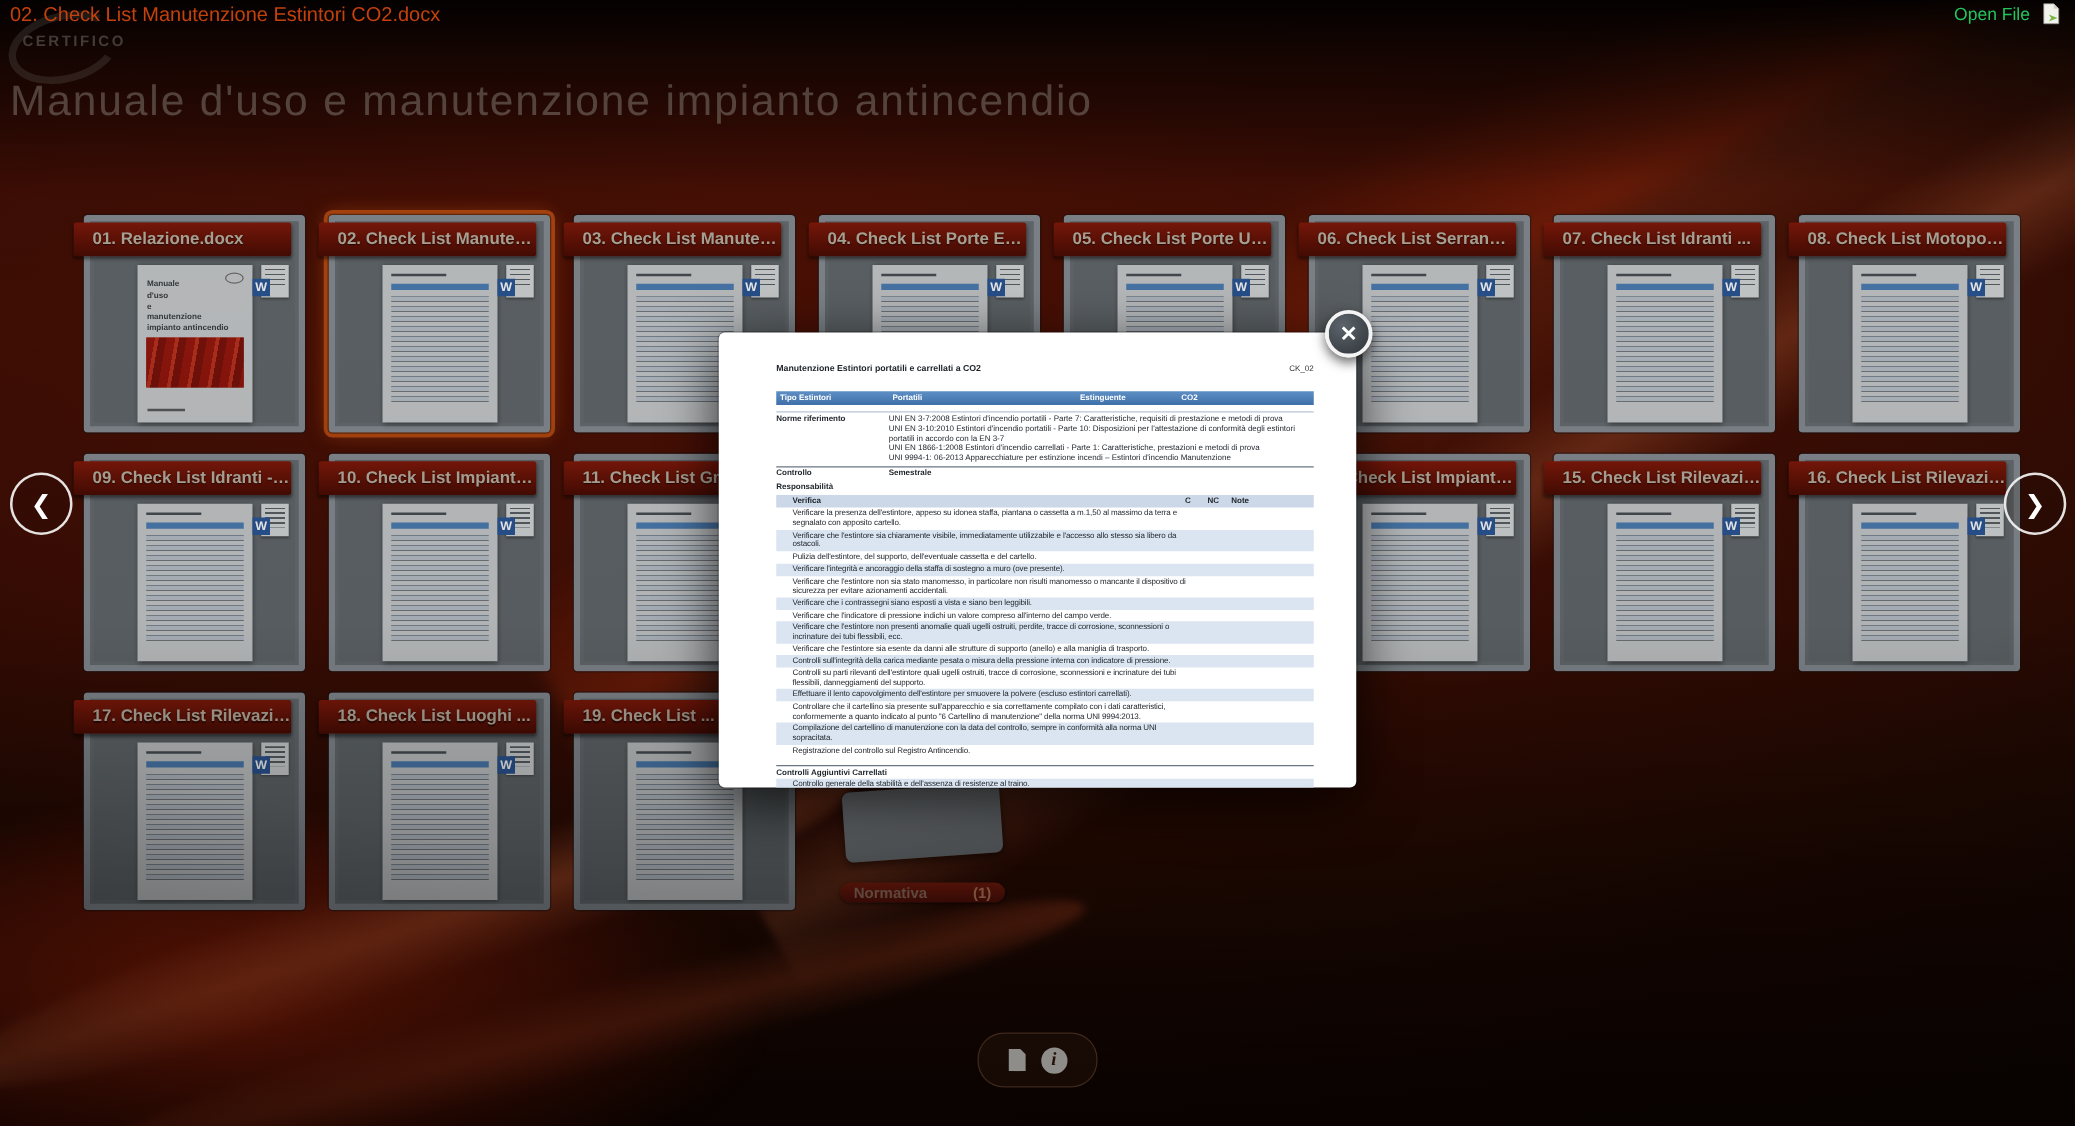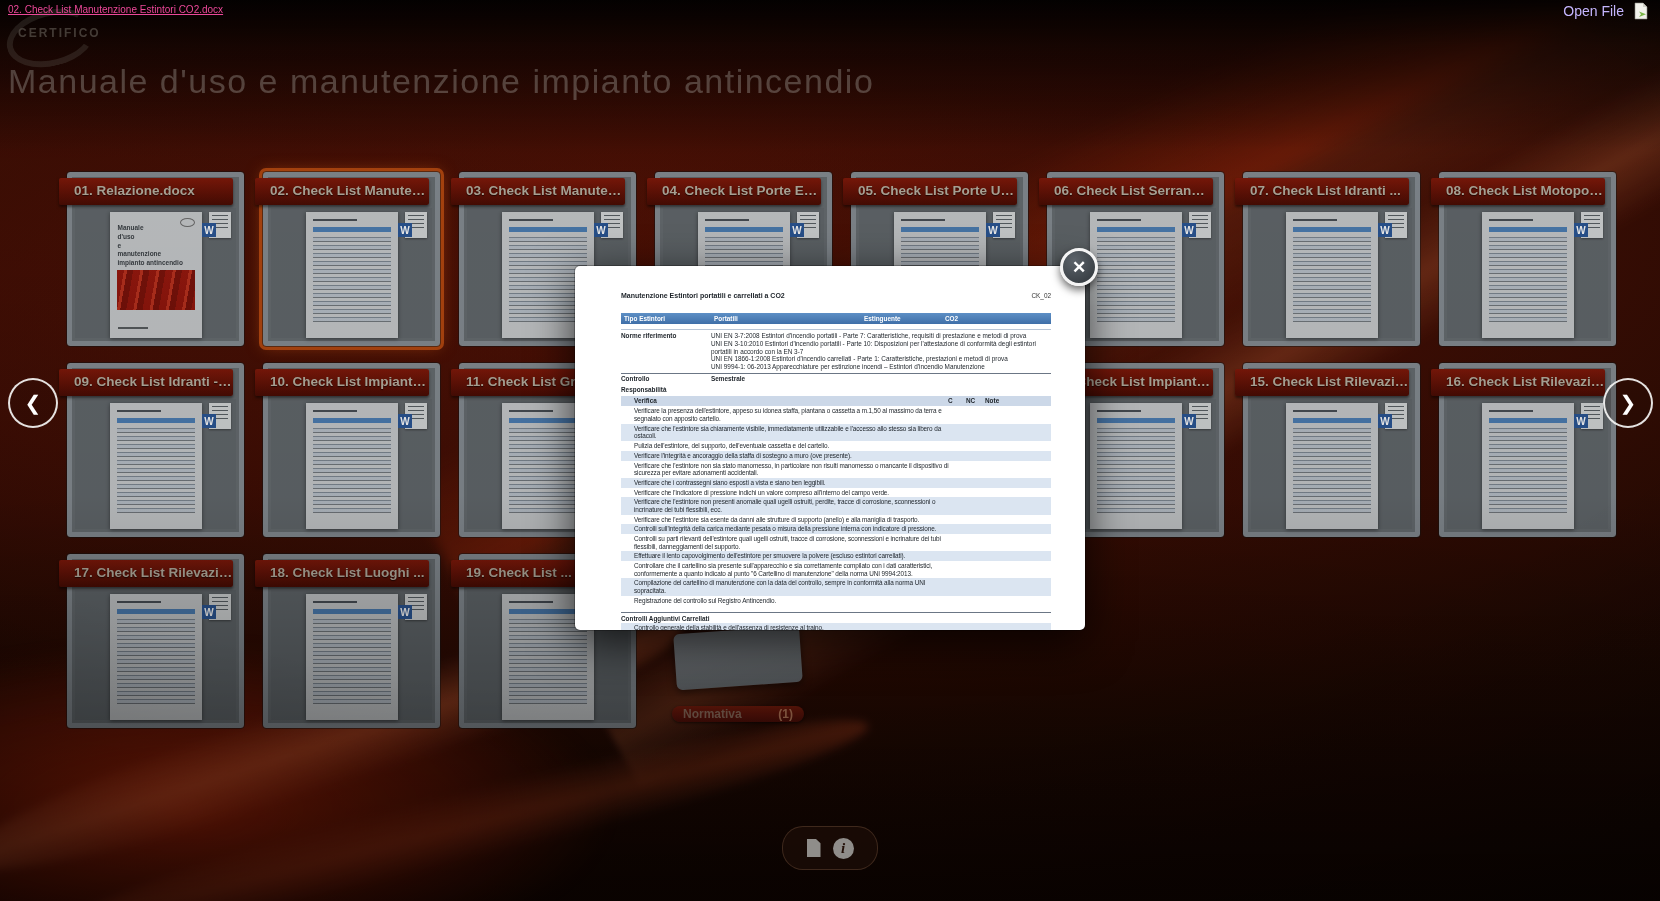--- a/index.html
+++ b/index.html
@@ -24,23 +24,23 @@
       background:linear-gradient(180deg,transparent,rgba(215,80,35,.4) 50%,transparent);filter:blur(4px);border-radius:50%;}
   .topfade{position:absolute;left:0;top:0;right:0;height:150px;z-index:0;
       background:linear-gradient(180deg,rgba(0,0,0,.92) 0%,rgba(0,0,0,.55) 30%,transparent 100%);}
   .vignette{position:absolute;inset:0;z-index:3;pointer-events:none;
       background:
         linear-gradient(180deg, rgba(0,0,0,.30) 0%, rgba(0,0,0,.10) 18%, rgba(0,0,0,.12) 55%, rgba(0,0,0,.38) 82%, rgba(0,0,0,.55) 100%),
         radial-gradient(125% 95% at 45% 32%, transparent 48%, rgba(0,0,0,.38) 100%);}
 
   
   .topbar{position:absolute;left:0;top:0;right:0;height:24px;z-index:6;}
-  .win-title{position:absolute;left:8px;top:4px;font-size:10px;color:#ec4899;text-decoration:underline;}
+  .win-title{position:absolute;left:8px;top:4px;font-size:16px;color:#c2410c;}
   .openfile{position:absolute;right:10px;top:2px;display:flex;align-items:center;gap:9px;cursor:pointer;}
-  .openfile-label{font-size:14px;color:#c4b5fd;}
+  .openfile-label{font-size:14px;color:#22c55e;}
   .of-icon{display:inline-block;width:17px;height:18px;}
 
   
   .logo{position:absolute;left:4px;top:8px;width:110px;height:52px;z-index:1;}
   .logo-ellipse{position:absolute;left:2px;top:2px;width:78px;height:44px;border:6px solid rgba(120,112,104,.30);
       border-right-color:transparent;border-radius:50%;transform:rotate(-14deg);}
   .logo-text{position:absolute;left:14px;top:18px;font-size:12px;letter-spacing:2px;color:rgba(150,142,132,.55);font-weight:bold;}
   .heading{position:absolute;left:8px;top:62px;z-index:1;font-size:34px;font-weight:300;
       letter-spacing:1.5px;color:rgba(168,156,148,.5);}
 

